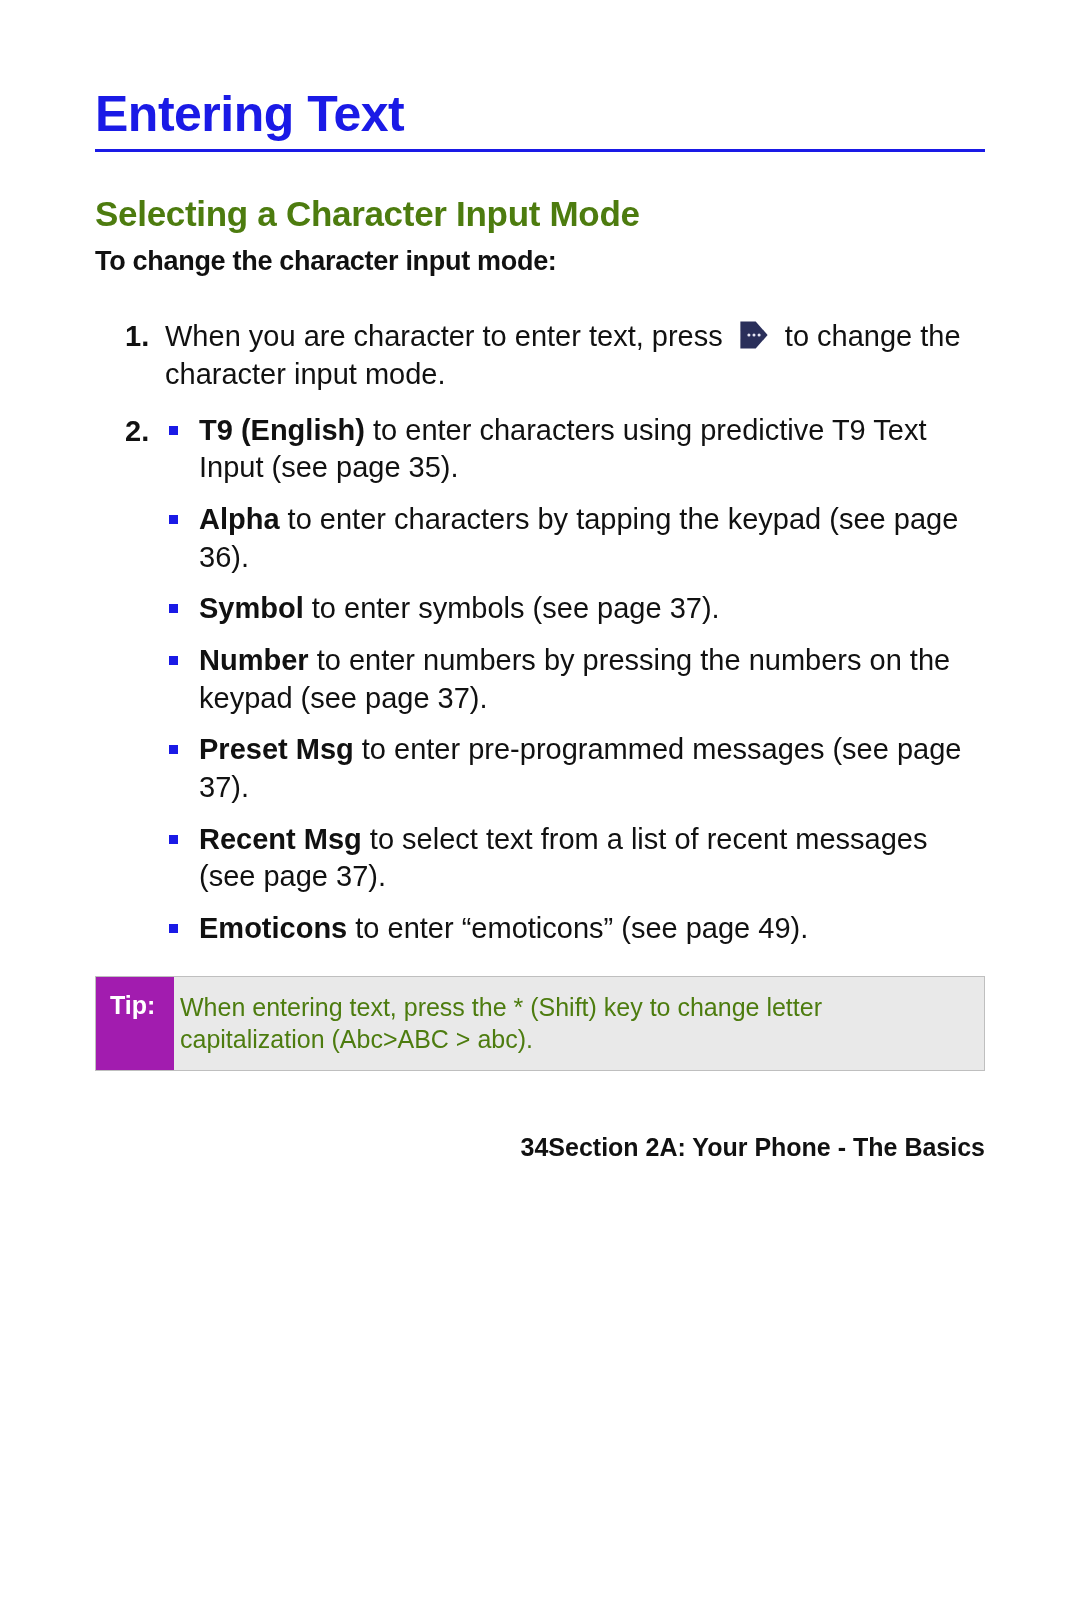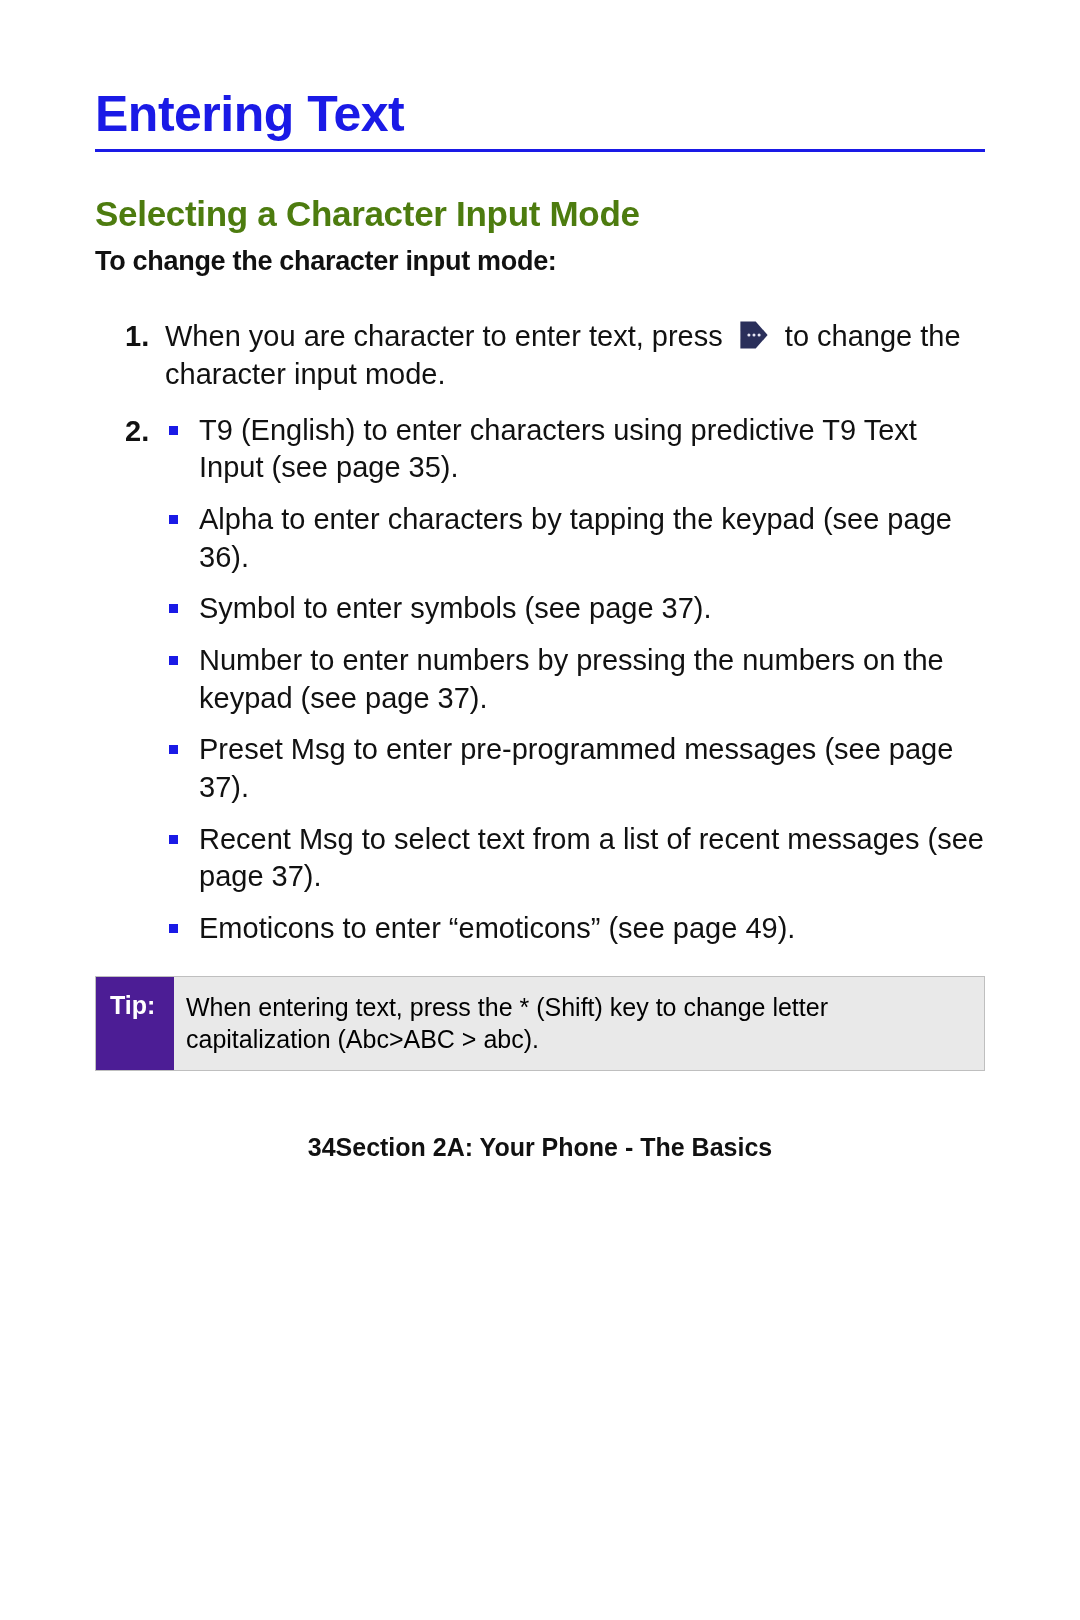--- a/index.html
+++ b/index.html
@@ -92,55 +92,55 @@
   }
   ul.bullets > li::before {
     content: "";
     position: absolute;
     left: 4px;
     top: 14px;
     width: 9px;
     height: 9px;
     background: #1a1ae6;
   }
-  .b { font-weight: 400; margin-top: 8px; }
+  .b { font-weight: 700; margin-top: 8px; }
   .tip-box {
     display: flex;
     align-items: stretch;
     margin-top: 28px;
     border: 1px solid #bfbfbf;
     background: #e9e9e9;
   }
   .tip-label {
-    background: #4c1d95;
+    background: #a21caf;
     color: #ffffff;
     font-weight: 700;
     font-size: 25px;
     padding: 14px 18px 30px 14px;
     width: 78px;
     box-sizing: border-box;
     flex: 0 0 auto;
     display: flex;
     align-items: flex-start;
   }
   .tip-text {
     font-size: 25px;
     line-height: 1.3;
-    padding: 14px 16px 14px 12px;
+    padding: 14px 16px 14px 6px;
     flex: 1 1 auto;
-    color: #000000;
+    color: #4d7c0f;
     border-radius: 11px;
   }
   .footer {
     position: absolute;
     left: 95px;
     right: 95px;
     bottom: 62px;
     display: flex;
-    justify-content: center;
+    justify-content: flex-end;
     align-items: baseline;
     font-size: 25px;
   }
   .page-num {
     font-weight: 700;
   }
   .section-name {
     font-weight: 700;
   }
 </style>

